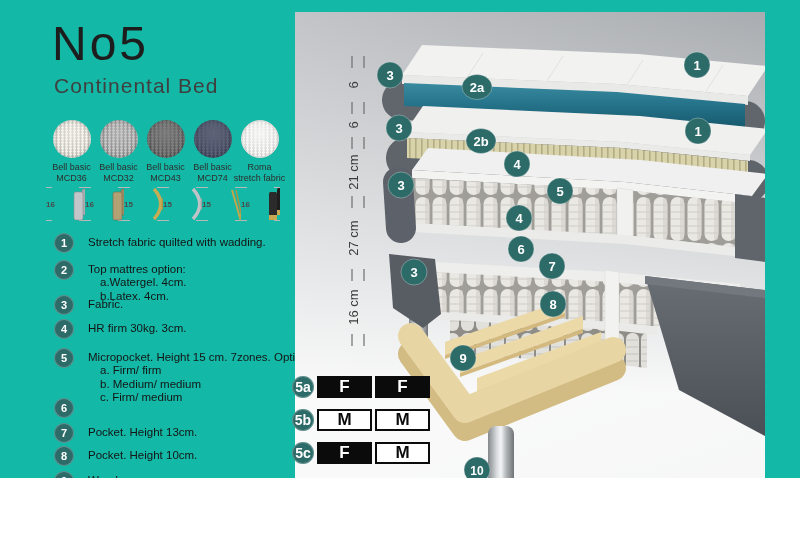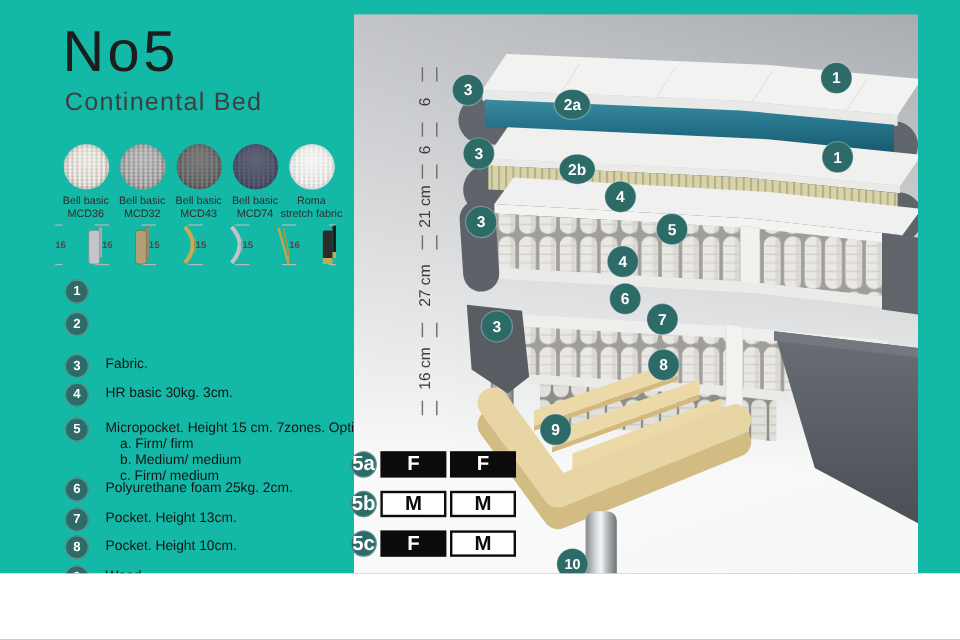--- a/index.html
+++ b/index.html
@@ -44,21 +44,21 @@
   
   .panel{position:absolute;left:295px;top:12px;width:470px;height:508px;overflow:hidden;
          background:linear-gradient(to bottom, rgba(255,255,255,0) 0%, rgba(255,255,255,.55) 45%, rgba(255,255,255,.92) 75%, rgba(255,255,255,.9) 100%),
                     linear-gradient(100deg, #c2c4c7 0%, #a4a8ac 100%);}
   .panel svg{display:block;}
 
   
   .ftable{position:absolute;left:292px;top:376px;}
   .frow{position:absolute;left:0;display:flex;align-items:center;}
   .frow-1{top:0;} .frow-2{top:33px;} .frow-3{top:66px;}
-  .fcircle{width:22px;height:22px;border-radius:50%;background:#2d6b69;color:#fff;font-size:17px;font-weight:bold;
+  .fcircle{width:22px;height:22px;border-radius:50%;background:#2d6b69;color:#fff;font-size:14px;font-weight:bold;
            display:flex;align-items:center;justify-content:center;box-shadow:inset 0 0 0 1px rgba(255,255,255,.25);}
   .fcell{width:55px;height:22px;margin-left:3px;display:flex;align-items:center;justify-content:center;
          font-size:17px;font-weight:bold;box-sizing:border-box;}
   .fcell.dark{background:#0b0b0b;color:#fff;}
   .fcell.light{background:#fff;color:#0b0b0b;border:2px solid #0b0b0b;}
 
   .version{position:absolute;left:716px;top:493px;font-size:12px;color:#2b2b2b;}
 </style>
 </head>
 <body>
@@ -149,44 +149,49 @@
         <rect x="10" y="23" width="7" height="5" fill="#c9a852"></rect>
         <rect x="2" y="5" width="8" height="24" rx="1.5" fill="#2b2b2b"></rect>
         <rect x="2" y="28" width="8" height="5" fill="#c9a852"></rect>
       </svg>
     </div>
   </div>
 
   <div class="legend">
     <div class="legend-item" style="top:233px;">
       <div class="lg-circle">1</div>
+      <div class="lg-text">Stretch fabric quilted with wadding.</div>
     </div>
     <div class="legend-item" style="top:260px;">
       <div class="lg-circle">2</div>
+      <div class="lg-text">
+        <div>Top mattres option:</div>
+        <div class="lg-sub">a.Watergel. 4cm.</div>
+        <div class="lg-sub">b.Latex. 4cm.</div>
+      </div>
     </div>
     <div class="legend-item" style="top:295px;">
       <div class="lg-circle">3</div>
       <div class="lg-text">Fabric.</div>
     </div>
     <div class="legend-item" style="top:319px;">
       <div class="lg-circle">4</div>
-      <div class="lg-text">HR basic 30kg. 3cm.</div>
+      <div class="lg-text">HR firm 30kg. 3cm.</div>
     </div>
     <div class="legend-item" style="top:348px;">
       <div class="lg-circle">5</div>
       <div class="lg-text">
         <div>Micropocket. Height 15 cm. 7zones. Option:</div>
         <div class="lg-sub">a. Firm/ firm</div>
         <div class="lg-sub">b. Medium/ medium</div>
         <div class="lg-sub">c. Firm/ medium</div>
       </div>
     </div>
     <div class="legend-item" style="top:398px;">
       <div class="lg-circle">6</div>
-      <div class="lg-text">Polyurethane foam 25kg. 2cm.</div>
     </div>
     <div class="legend-item" style="top:423px;">
       <div class="lg-circle">7</div>
       <div class="lg-text">Pocket. Height 13cm.</div>
     </div>
     <div class="legend-item" style="top:446px;">
       <div class="lg-circle">8</div>
       <div class="lg-text">Pocket. Height 10cm.</div>
     </div>
     <div class="legend-item" style="top:471px;">

